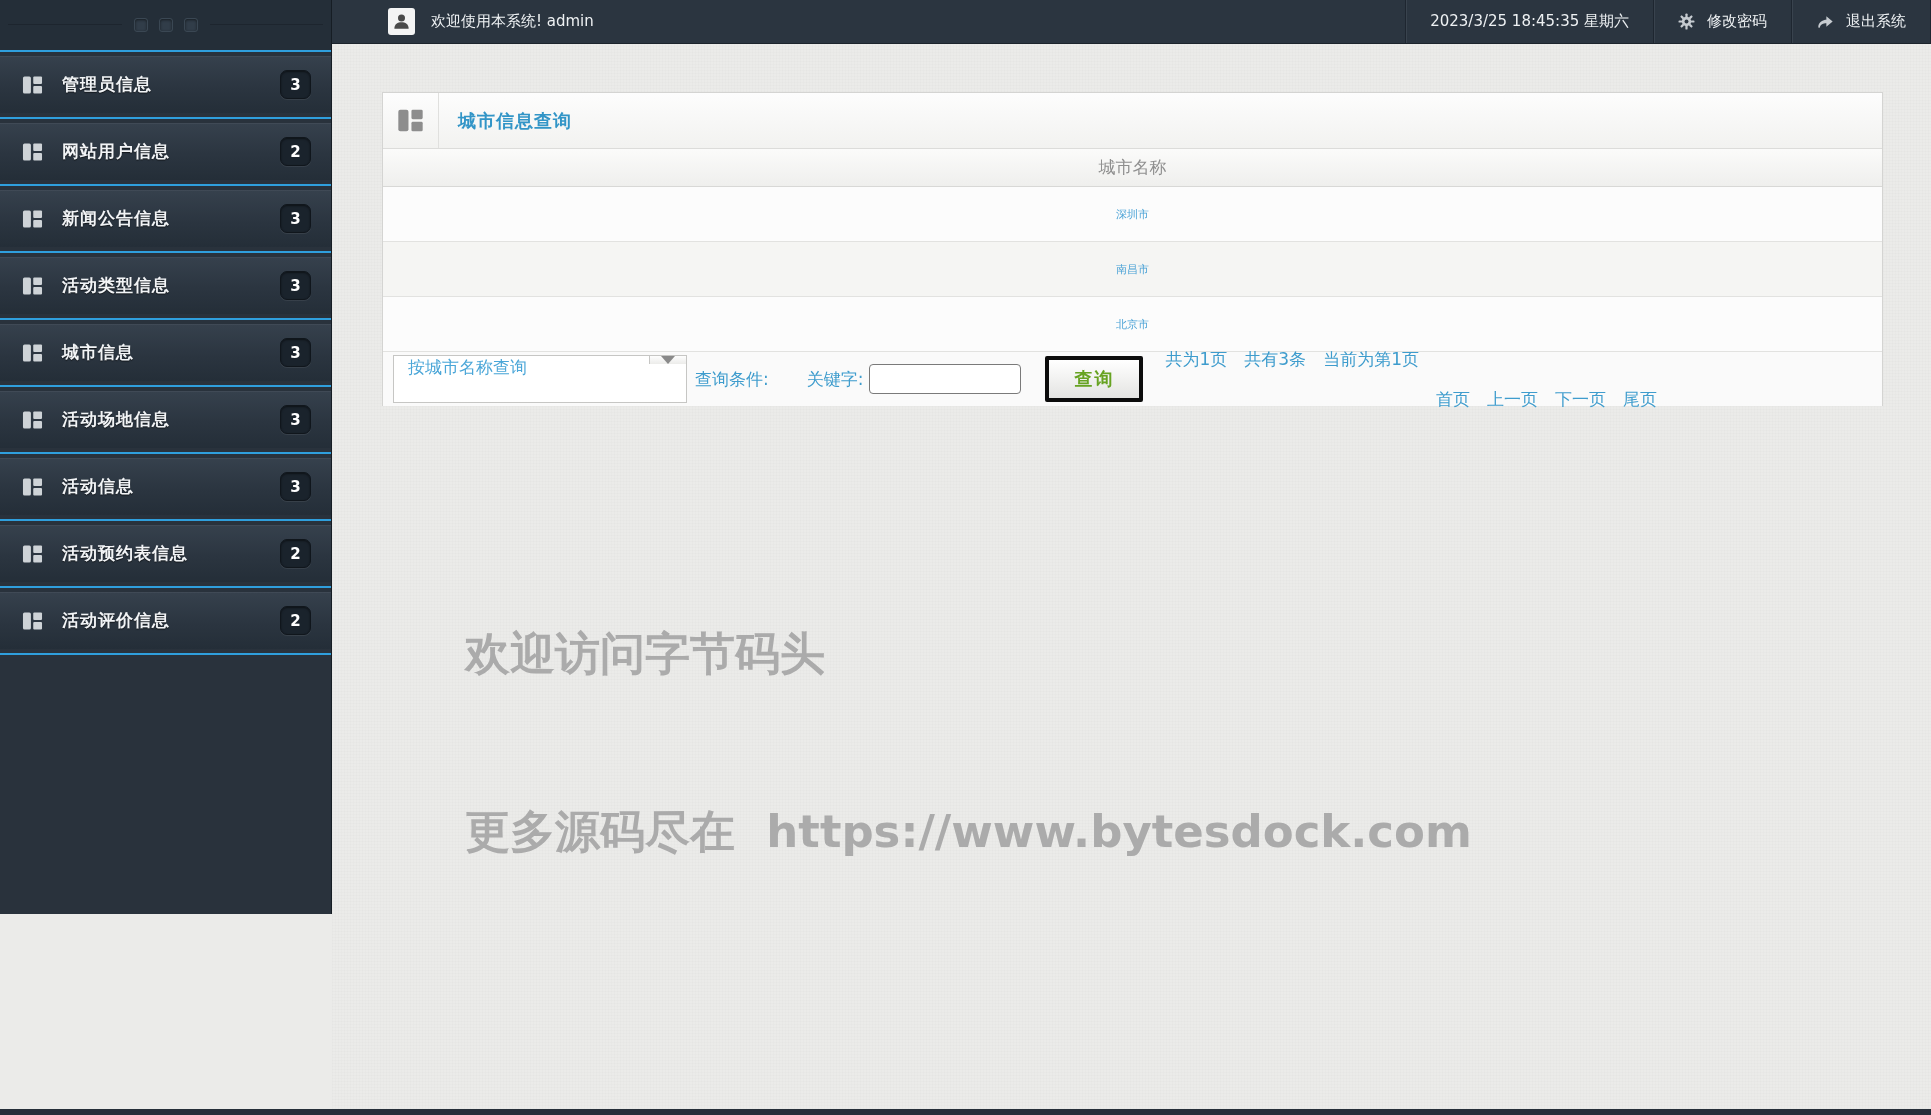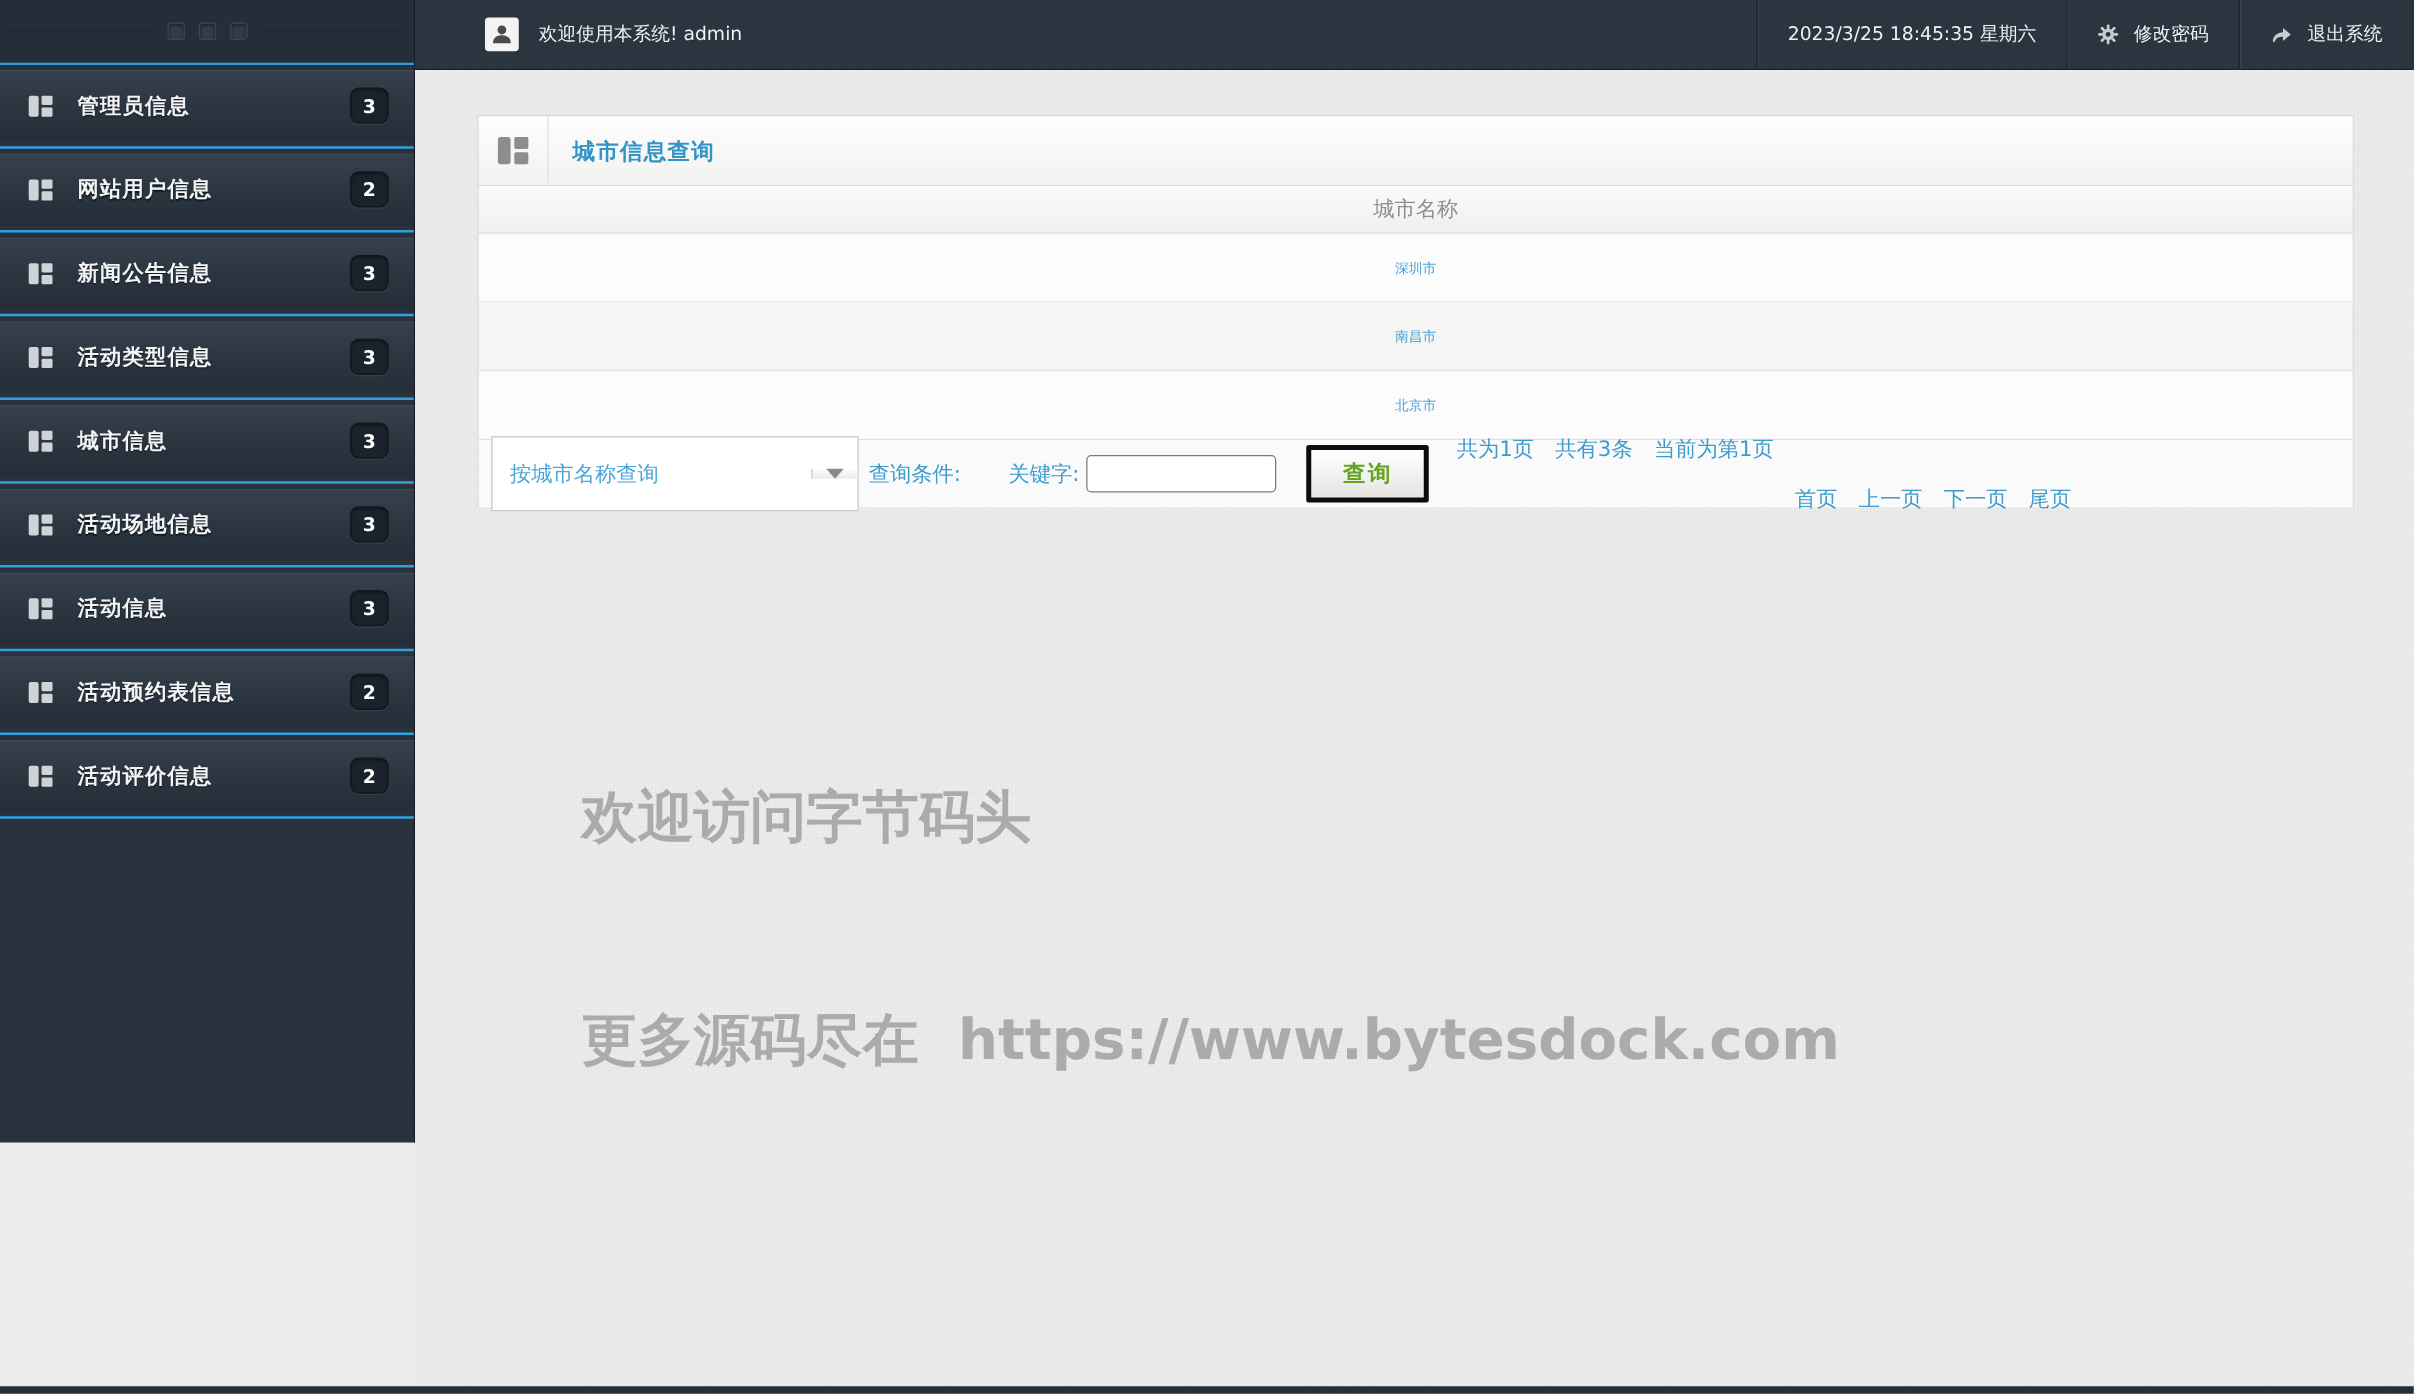--- a/index.html
+++ b/index.html
@@ -44,21 +44,21 @@
   .menu-badge {
     margin-left:auto; min-width:31px; height:29px; padding:0 8px;
     background:#1a232c; border:1px solid #10161c; border-radius:7px;
     box-shadow:0 1px 0 rgba(255,255,255,.07), inset 0 1px 2px rgba(0,0,0,.5);
     color:#fff; font-size:15px; font-weight:bold;
     display:flex; align-items:center; justify-content:center;
   }
 
   
   .topbar {
-    position:absolute; left:332px; top:0; right:0; height:56px;
+    position:absolute; left:332px; top:0; right:0; height:44px;
     background:#2b3540; border-bottom:1px solid #1c242c;
     display:flex; align-items:stretch; color:#eef1f3;
   }
   .tb-left { display:flex; align-items:center; padding-left:56px; }
   .avatar {
     width:27px; height:27px; background:#f4f4f4; border-radius:3px;
     display:flex; align-items:center; justify-content:center; margin-right:16px;
   }
   .welcome { font-size:15px; }
   .tb-right { margin-left:auto; display:flex; align-items:stretch; }
@@ -101,22 +101,22 @@
   }
   .trow:nth-child(even) { background:#f5f5f3; }
   .city-link { color:#4aa2d6; font-size:11px; cursor:pointer; }
 
   
   .querybar {
     height:54px; display:flex; align-items:center; padding-left:10px;
     background:#fafafa;
   }
   .select {
-    width:294px; height:60px; background:#fff; border:1px solid #c6c6c4;
-    display:flex; align-items:center; cursor:pointer; flex:none;
+    width:294px; height:48px; background:#fff; border:1px solid #c6c6c4;
+    display:flex; align-items:flex-start; cursor:pointer; flex:none;
   }
   .select-value {
     flex:1; display:flex; align-items:center; padding-left:14px;
     color:#4aa6d8; font-size:17px;
   }
   .select-arrow {
     width:37px; flex:none; border-left:1px solid #c6c6c4;
     background:linear-gradient(180deg,#fdfdfd,#ececea);
     display:flex; align-items:center; justify-content:center;
   }

